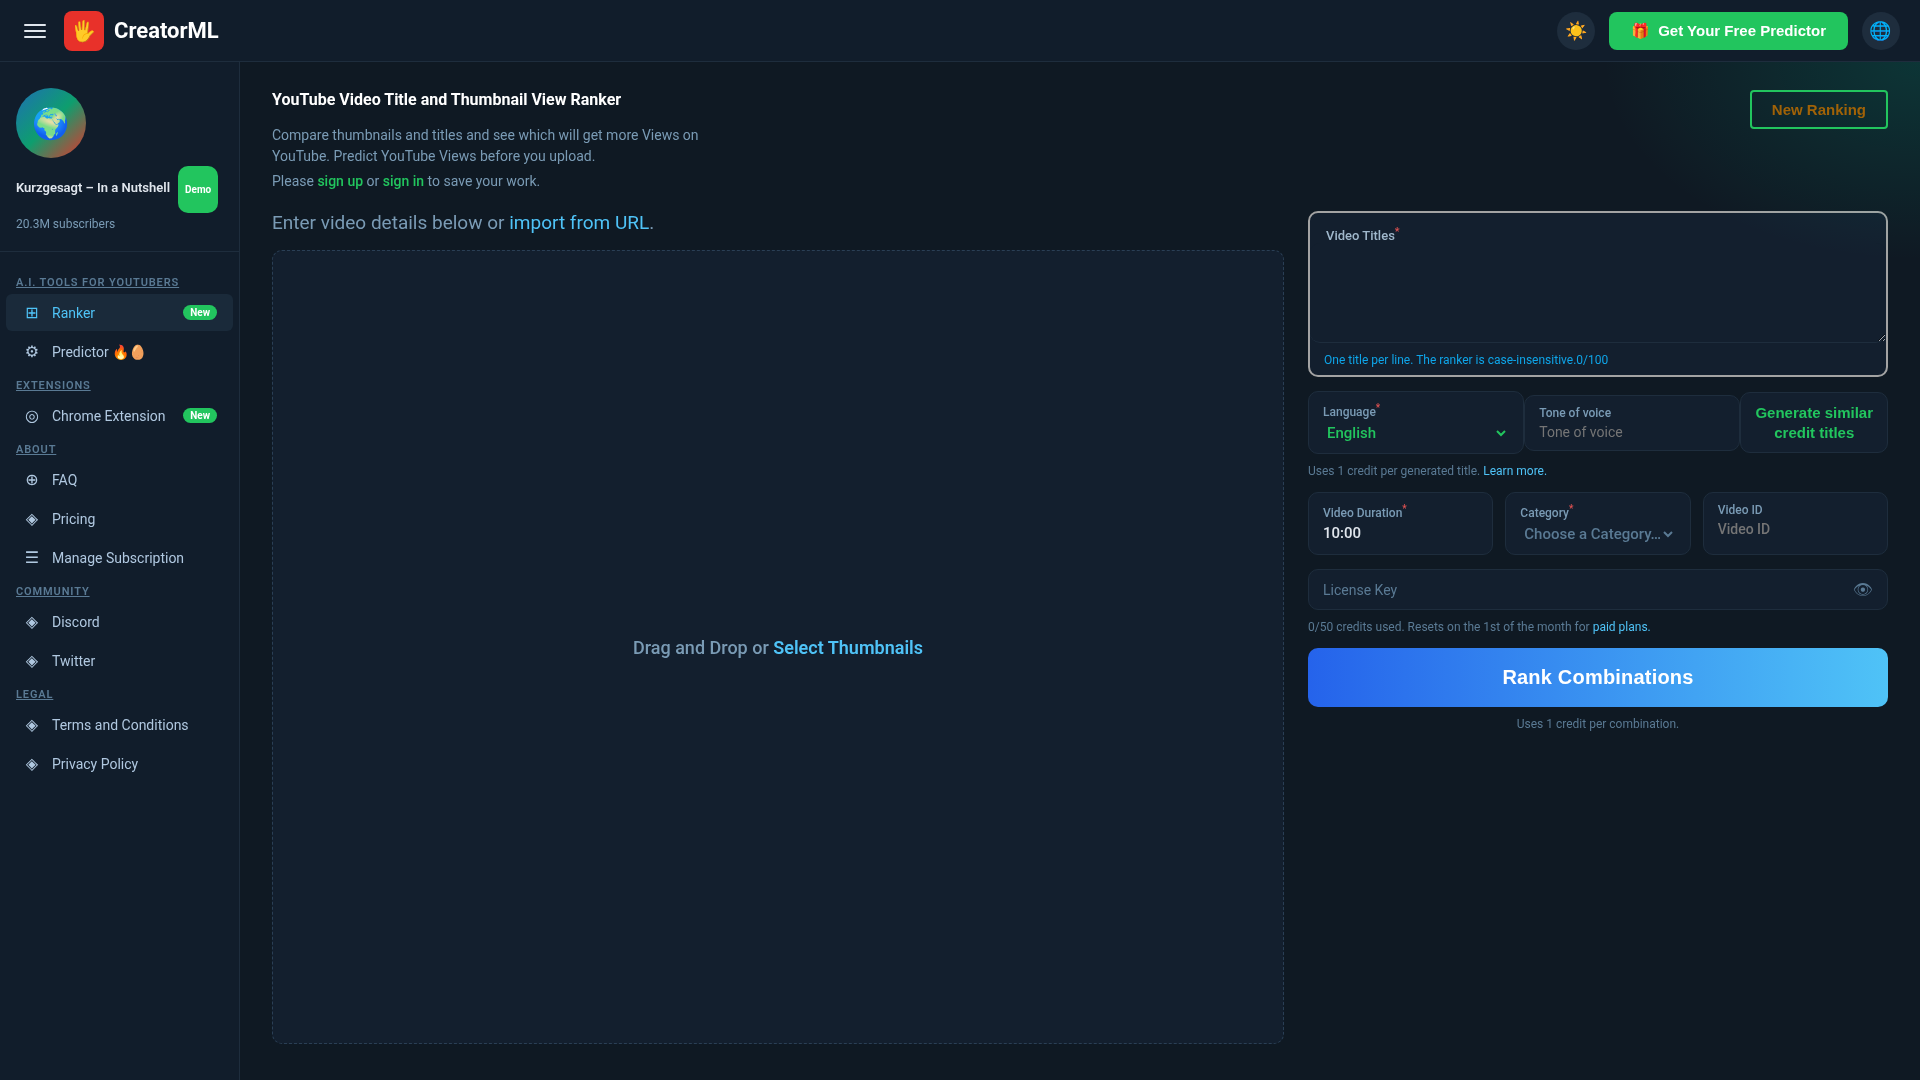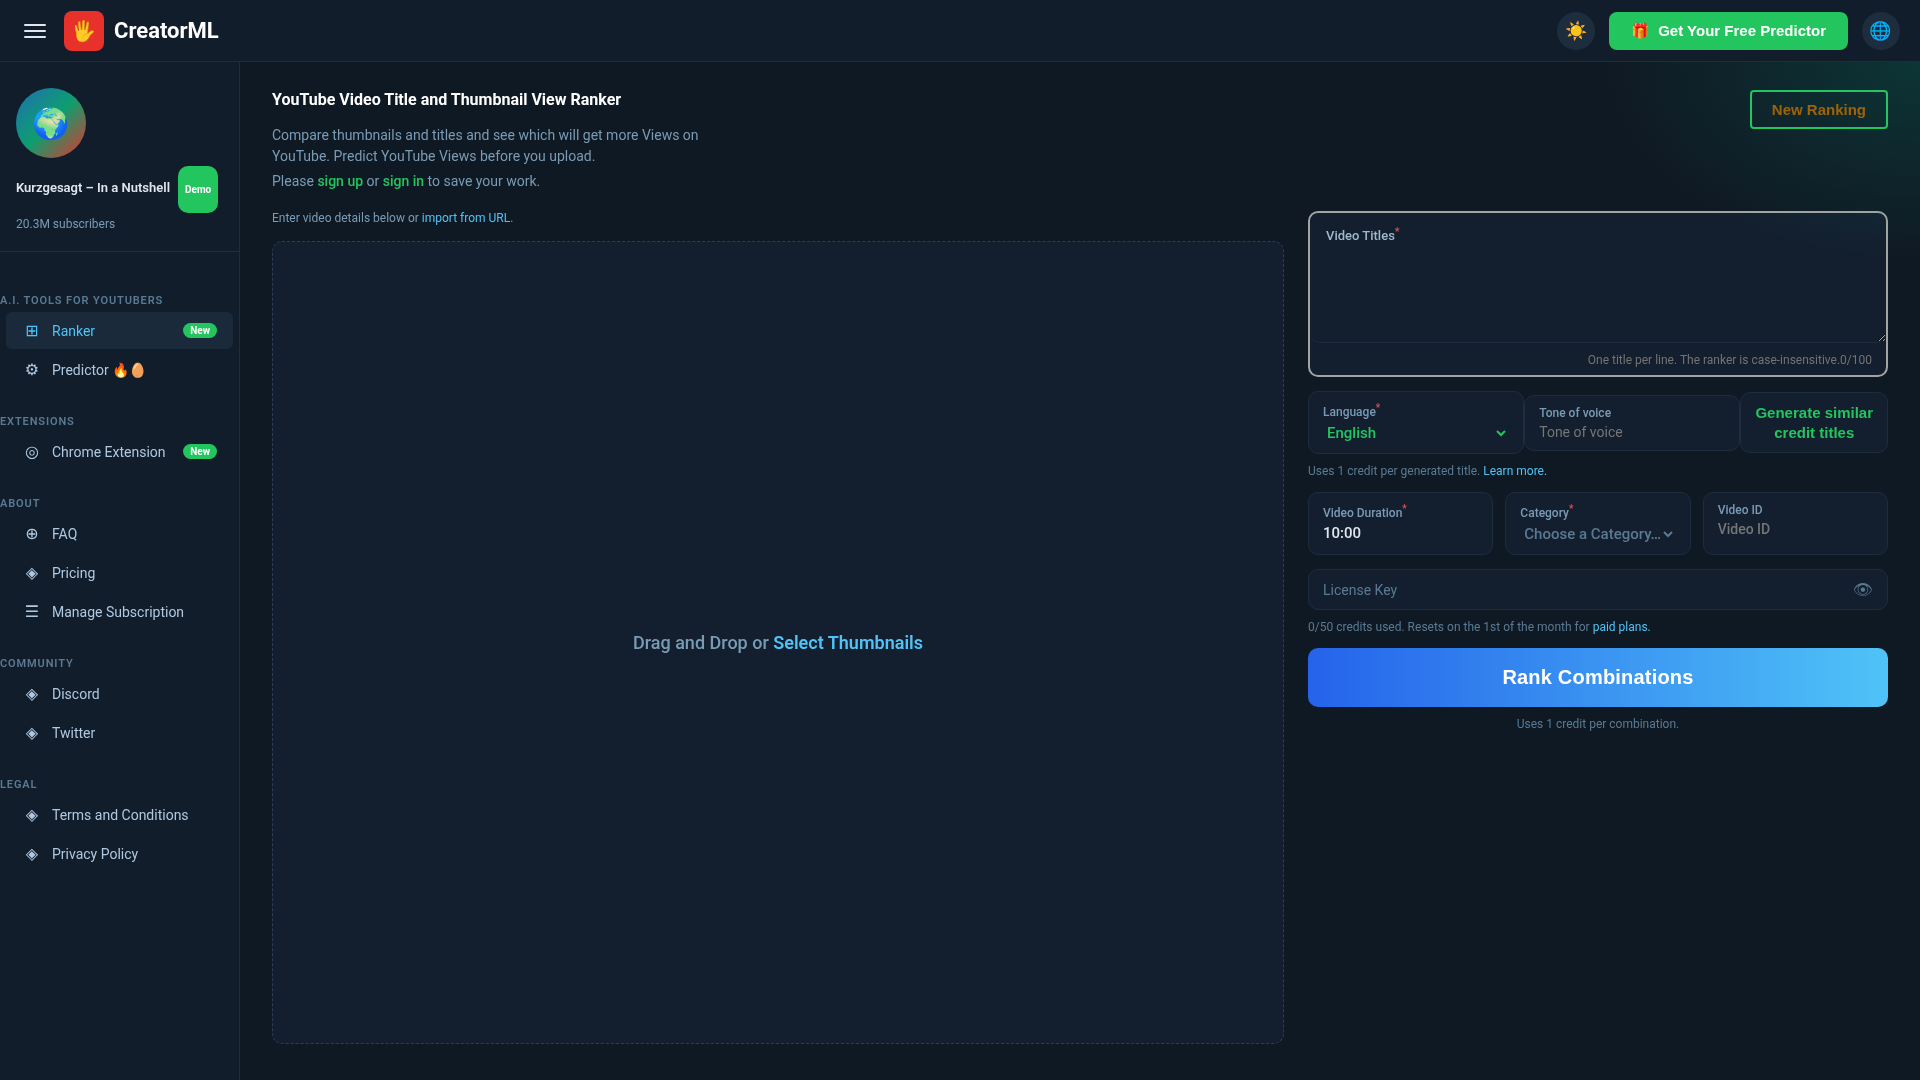--- a/index.html
+++ b/index.html
@@ -161,22 +161,23 @@
       color: #7a9bb5;
       margin-top: 4px;
     }
 
     .sidebar-section-label {
       font-size: 11px;
       font-weight: 600;
       color: #5a7a94;
       text-transform: uppercase;
       letter-spacing: 0.08em;
-      padding: 8px 0 4px;
-      margin-top: 18px;
+      padding: 8px 16px 4px;
+      margin-top: 0;
+      text-decoration: underline;
     }
     .sidebar-item {
       display: flex;
       align-items: center;
       gap: 10px;
       padding: 9px 16px;
       cursor: pointer;
       border-radius: 6px;
       margin: 1px 6px;
       font-size: 14px;
@@ -270,21 +271,21 @@
     }
 
     
     .thumbnail-section {
       flex: 1;
       display: flex;
       flex-direction: column;
       gap: 10px;
     }
     .import-row {
-      font-size: 12px;
+      font-size: 19px;
       color: #7a9bb5;
       margin-bottom: 6px;
     }
     .import-row a {
       color: #4fc3f7;
       text-decoration: none;
     }
     .dropzone {
       flex: 1;
       min-height: 300px;
@@ -343,25 +344,25 @@
     .video-titles-area::placeholder { color: #5a7a94; }
     .titles-label {
       font-size: 13px;
       color: #a0b8cc;
       font-weight: 500;
       padding: 12px 16px 0;
     }
     .titles-label sup { color: #e05252; }
     .titles-footer {
       display: flex;
-      justify-content: flex-end;
+      justify-content: flex-start;
       align-items: center;
       padding: 6px 14px 8px;
       font-size: 12px;
-      color: #737373;
+      color: #0ea5e9;
     }
 
     .form-row {
       display: flex;
       gap: 0;
       align-items: center;
     }
 
     .input-group {
       flex: 1;

